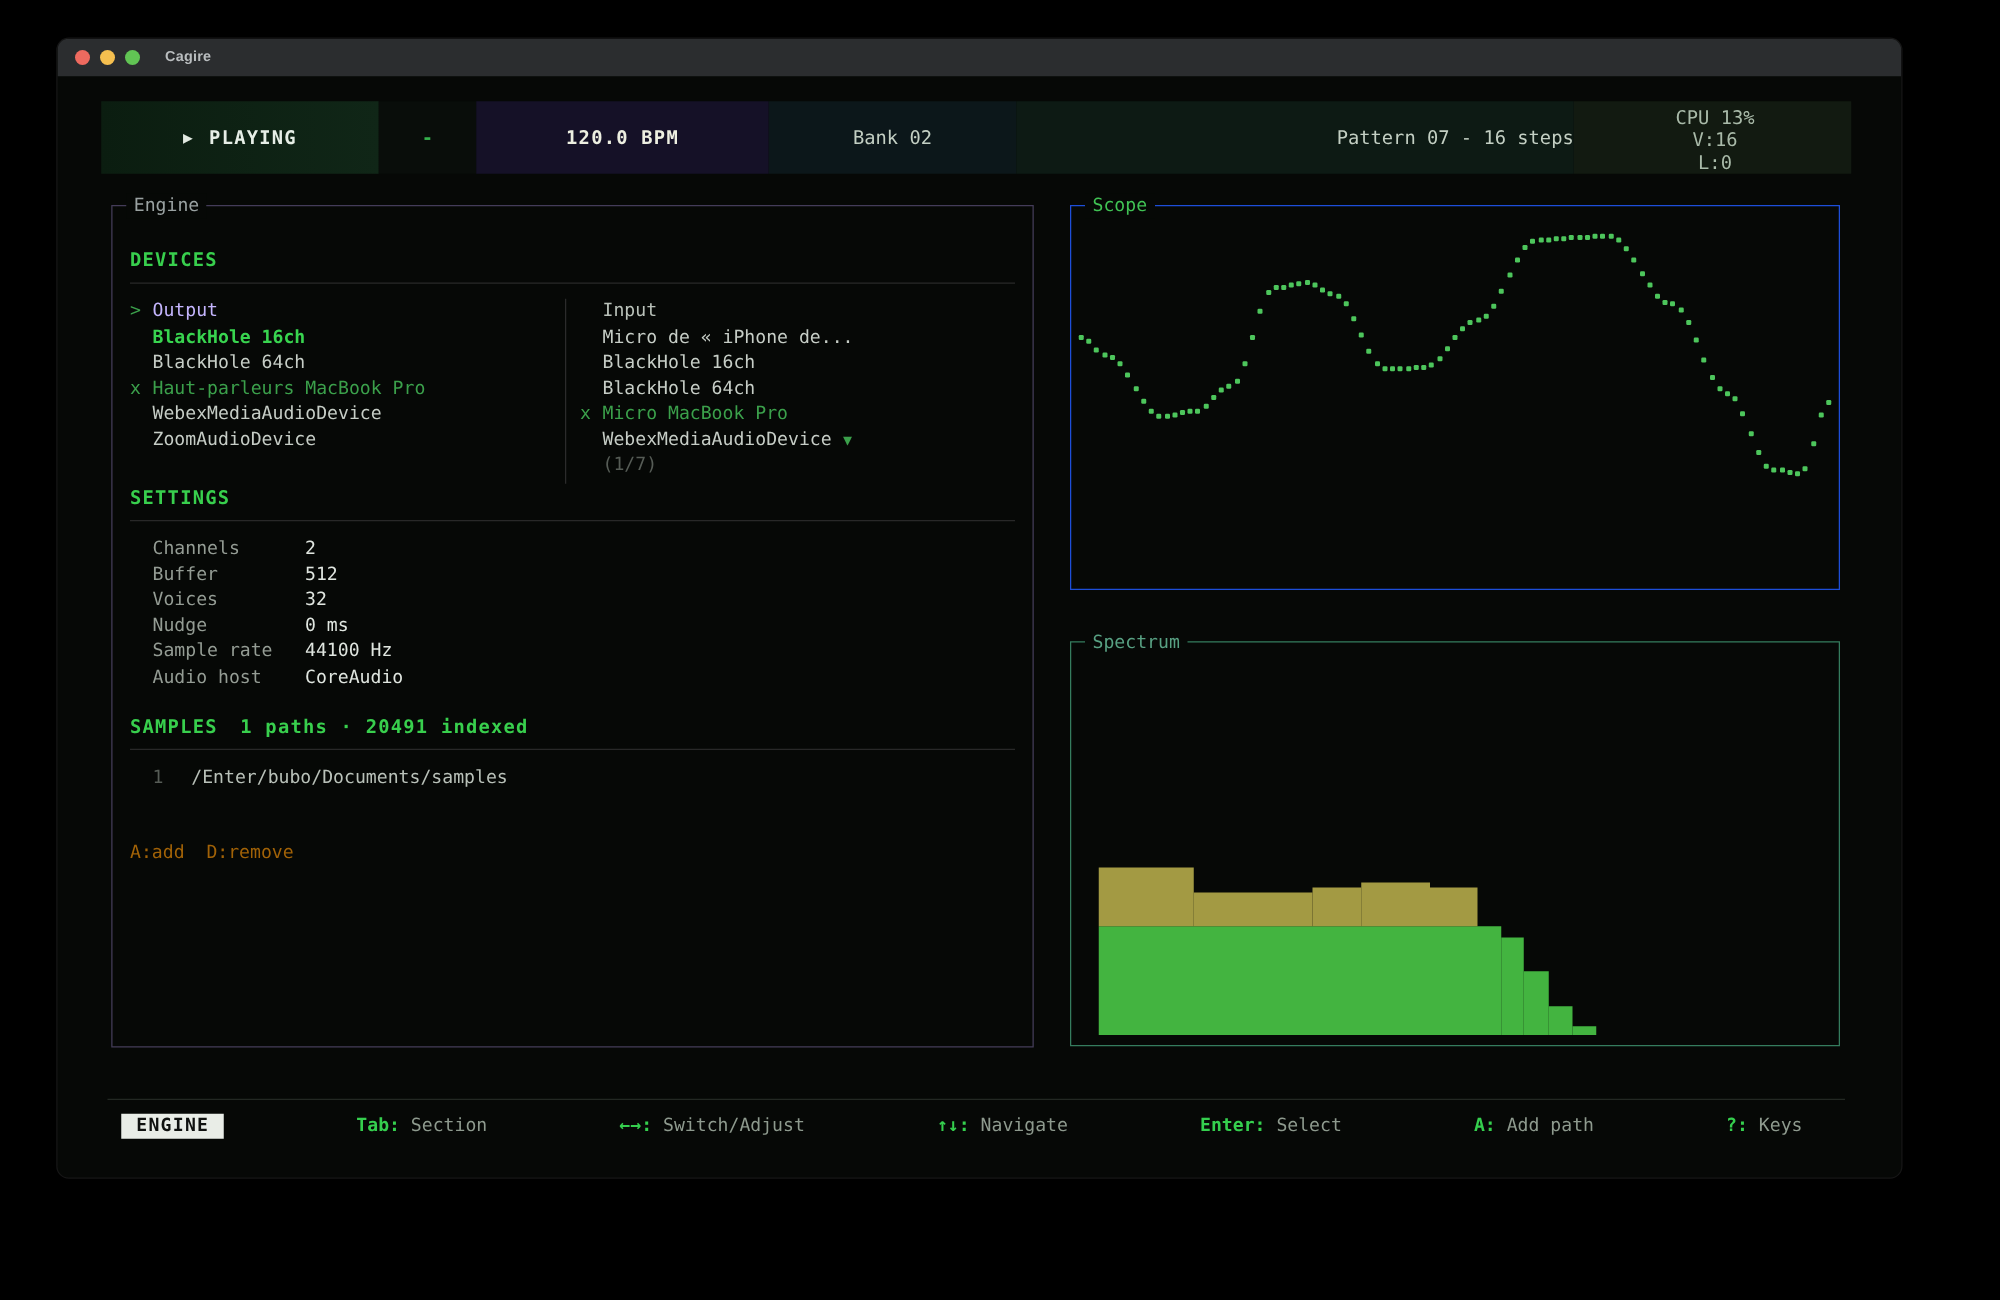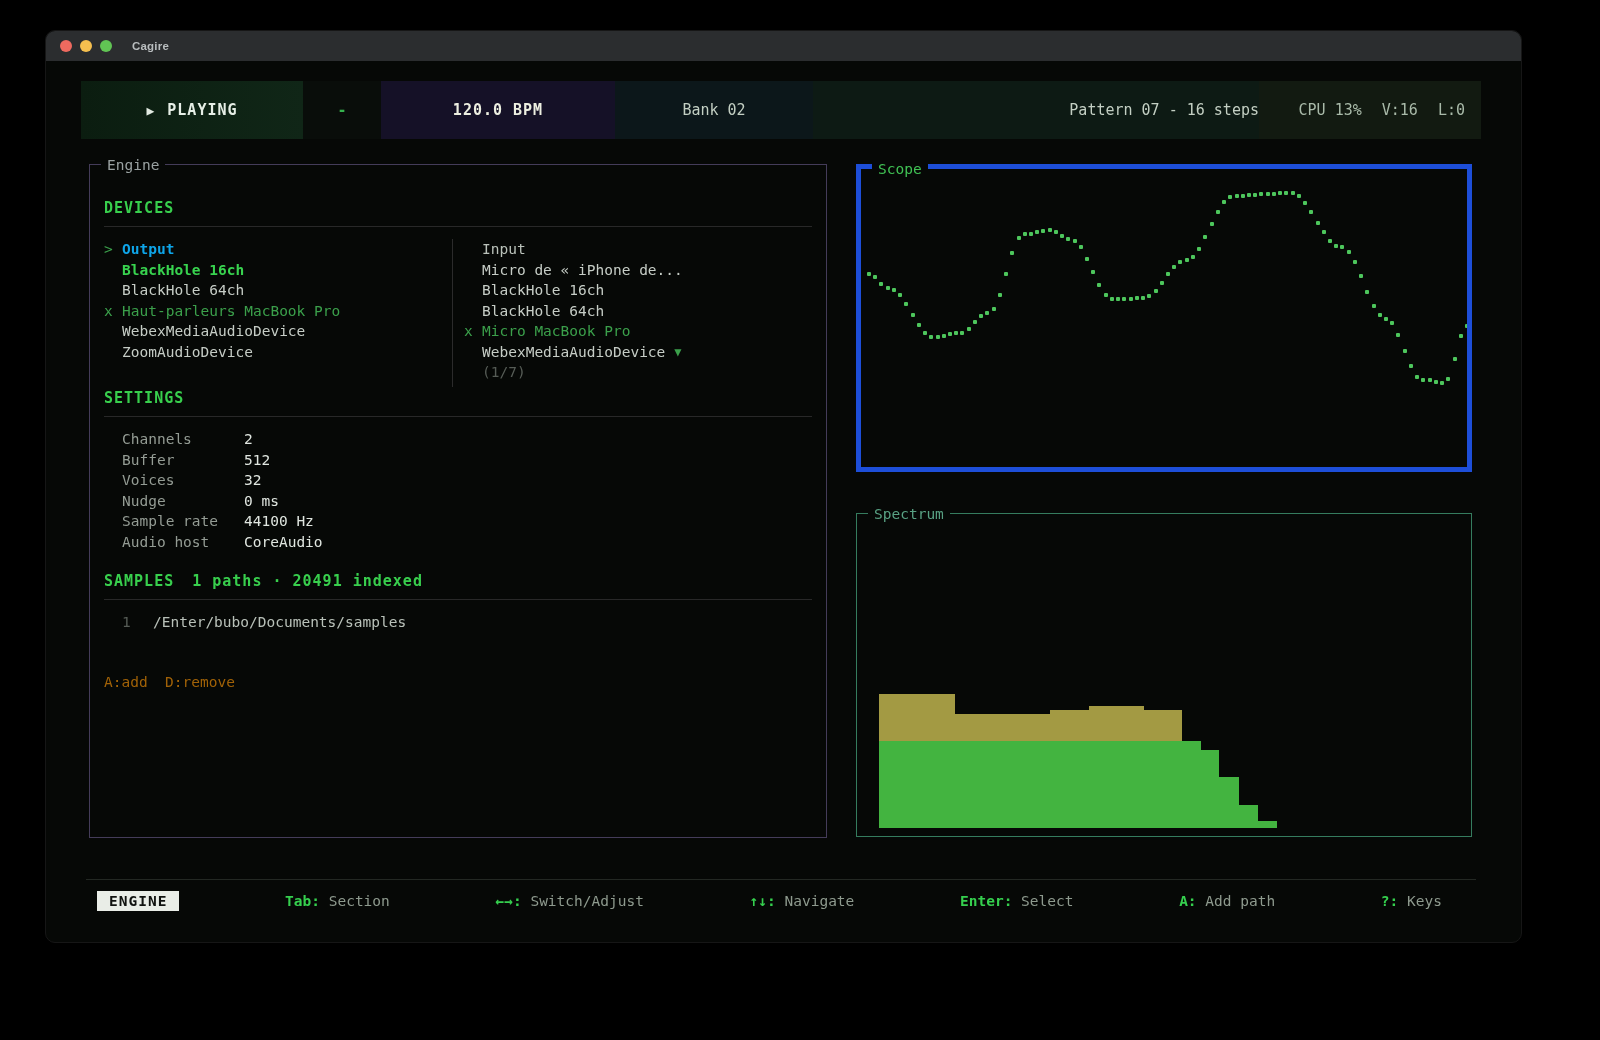--- a/index.html
+++ b/index.html
@@ -27,52 +27,52 @@
   }
   
   .transport { position:absolute; left:35px; top:50px; width:1400px; height:58px; display:flex; font-size:15px; }
   .seg { display:flex; align-items:center; justify-content:center; height:100%; }
   .seg-playing { width:222px; background:linear-gradient(90deg,#0b1d10,#102617); color:#e6eee6; font-weight:bold; letter-spacing:1px; }
   .play-icon { margin-right:12px; font-size:13px; color:#e2eae2; }
   .seg-dash { width:78px; background:#090d0a; color:#36b24e; font-weight:bold; }
   .seg-bpm { width:234px; background:#151127; color:#edefe1; font-weight:bold; letter-spacing:1px; }
   .seg-bank { width:198px; background:#0c171a; color:#c3cfc3; }
   .seg-pattern { width:446px; background:#0d1a14; color:#c3cfc3;justify-content:flex-end; }
-  .seg-cpu { width:222px; background:#121a11; color:#a9baa9; justify-content:flex-end; padding-right:16px; }
+  .seg-cpu { width:222px; background:#121a11; color:#a9baa9; justify-content:flex-end; padding-right:16px;flex-direction:column; }
   .seg-cpu span { margin-left:20px; }
   
   .panel { position:absolute; background:transparent; }
   .panel-title {
     position:absolute; top:-10px; left:11px; padding:0 6px; background:#060806;
     font-size:14.5px; line-height:20px;
   }
   .engine-panel { left:43px; top:133px; width:738px; height:674px; border:1px solid #443c59; }
   .engine-panel .panel-title { color:#9aa2a2; }
-  .scope-panel { left:810px; top:133px; width:616px; height:308px; border:5px solid #1d4ed8; }
+  .scope-panel { left:810px; top:133px; width:616px; height:308px; border:1px solid #1d4ed8; }
   .scope-panel .panel-title { color:#40c254; }
   .spectrum-panel { left:810px; top:482px; width:616px; height:324px; border:1px solid #357c5e; }
   .spectrum-panel .panel-title { color:#58a183; }
   .canvas { position:absolute; inset:0; overflow:hidden; }
   .dot { position:absolute; width:4px; height:4px; border-radius:1px; background:#4dc65c; }
   .specrect { position:absolute; }
   
   .engine-inner { position:absolute; inset:0; padding:34px 14px 0 14px; font-size:14.5px; }
   .section-heading { font-weight:bold; font-size:15px; color:#38cf4d; letter-spacing:1px; }
   .rule { border:0; border-top:1px solid #282828; margin:9px 0 12px 0; }
   .devices-grid { display:flex; min-height:150px; }
   .dev-col { display:flex; flex-direction:column; }
   .out-col { width:348px; }
   .v-divider { width:1px; background:#2b2b2b; margin-right:11px; height:148px; }
   .in-col { flex:1; }
   .dev-row { display:flex; line-height:20.5px; white-space:pre; }
   .dev-pre { width:18px; flex:0 0 auto; color:#3ba04b; }
   .dev-lab { color:#c6cdc6; }
   .dev-lab.state-selected { color:#38d44f; font-weight:bold; }
   .dev-lab.state-active { color:#3ba04b; }
-  .dev-lab.header-focused { color:#0ea5e9; font-weight:bold; }
+  .dev-lab.header-focused { color:#c4b5fd; font-weight:normal; }
   .dev-lab.header-plain { color:#b9c1b9; }
   .dev-lab.pager { color:#565c56; }
   .dev-suffix { color:#3ba04b; margin-left:9px; font-size:12px; }
   .settings-rows { }
   .s-row { display:flex; line-height:20.5px; }
   .s-label { margin-left:18px; width:122px; color:#949c94; flex:0 0 auto; }
   .s-value { color:#e0e6e0; }
   .samples-heading { margin-top:20px; display:flex; }
   .samples-heading .summary { margin-left:18px; }
   .p-row { display:flex; line-height:20.5px; }

